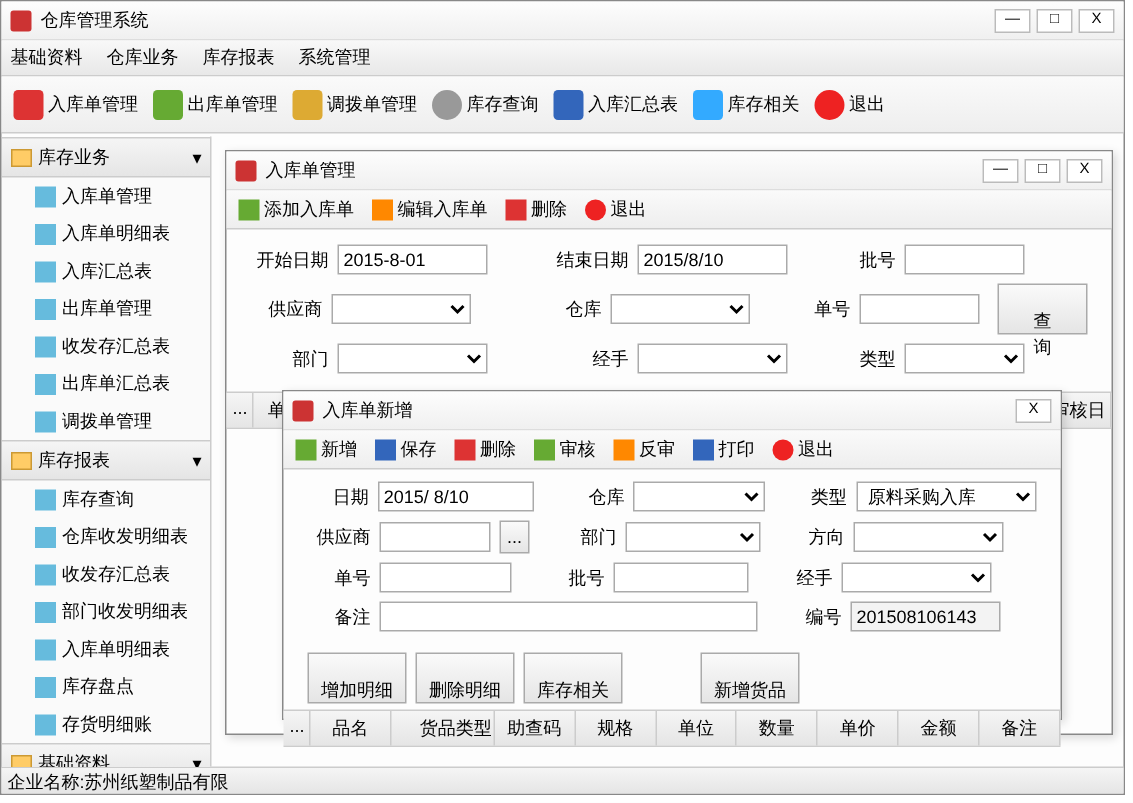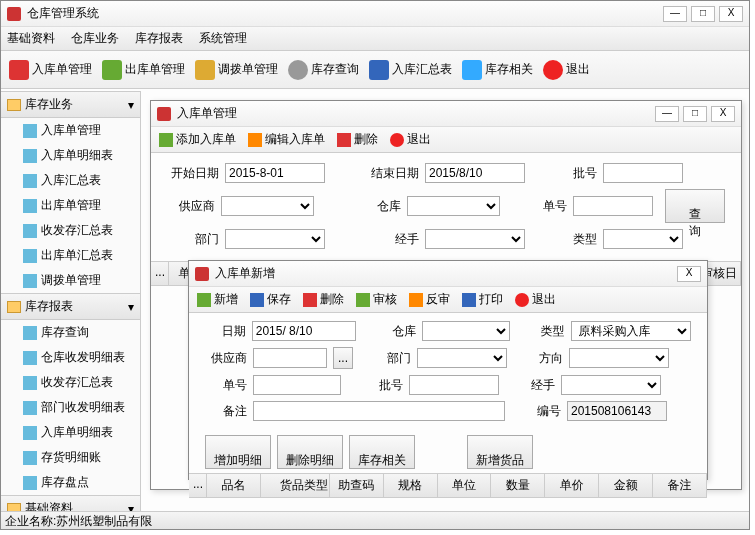--- a/index.html
+++ b/index.html
@@ -164,25 +164,25 @@
         <div class="sb-item">
           <span class="sb-ic"></span>
           <span>部门收发明细表</span>
         </div>
         <div class="sb-item">
           <span class="sb-ic"></span>
           <span>入库单明细表</span>
         </div>
         <div class="sb-item">
           <span class="sb-ic"></span>
+          <span>库存盘点</span>
+        </div>
+        <div class="sb-item">
+          <span class="sb-ic"></span>
           <span>存货明细账</span>
-        </div>
-        <div class="sb-item">
-          <span class="sb-ic"></span>
-          <span>库存盘点</span>
         </div>
         <div class="panel-hdr">
           <span class="ficon"></span>
           <span>基础资料</span>
           <span style="flex:1"></span>
           <span>▾</span>
         </div>
       </div>
   </div>
 

